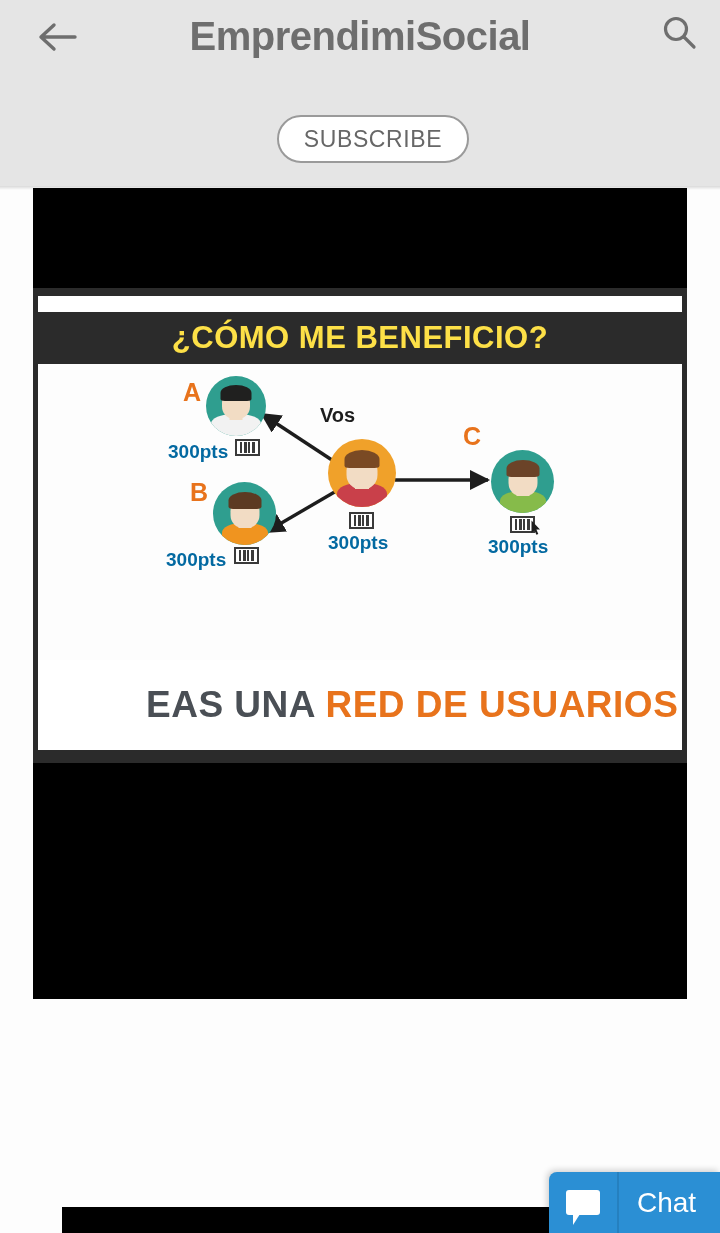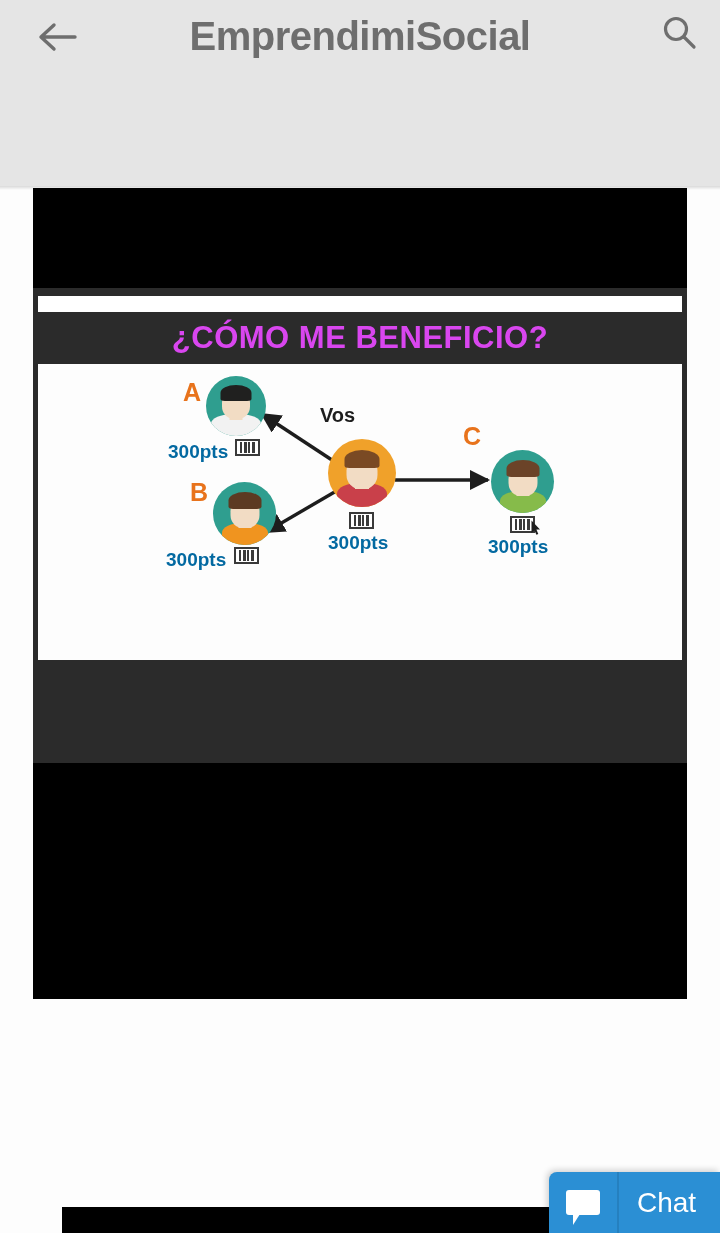--- a/index.html
+++ b/index.html
@@ -105,21 +105,21 @@
   }
 
   .slide-header {
     position: absolute;
     left: 0; top: 26px;
     width: 654px; height: 48px;
     background: #2b2b2b;
     display: flex; align-items: center; justify-content: center;
   }
   .slide-header-text {
-    color: #d946ef;
+    color: #fde047;
     font-size: 31px;
     font-weight: bold;
     letter-spacing: 0.5px;
     white-space: nowrap;
   }
 
   .slide-body {
     position: absolute;
     left: 5px; top: 76px;
     width: 644px; height: 296px;
@@ -294,20 +294,21 @@
 
     <div class="search-btn">
       <span>
         <svg width="38" height="38" viewBox="0 0 38 38">
           <circle cx="16" cy="15" r="10.5" fill="none" stroke="#6e6e6e" stroke-width="3.2"></circle>
           <path d="M24 23 L34 33" fill="none" stroke="#6e6e6e" stroke-width="3.2" stroke-linecap="round"></path>
         </svg>
       </span>
     </div>
 
+    <div class="subscribe-btn">SUBSCRIBE</div>
   </div>
   <div class="header-shadow"></div>
 
   <div class="video-player">
 
     <div class="slide">
 
       <div class="slide-topstrip"></div>
 
       <div class="slide-header">
@@ -391,20 +392,25 @@
         <div class="node-caption" style="left:450px; top:172px;">300pts</div>
 
         <span class="cursor-arrow">
           <svg width="10" height="16" viewBox="0 0 10 16">
             <path d="M0.5,0.5 L0.5,13 L3.4,10.2 L5.4,14.8 L7.3,14 L5.4,9.6 L9,9.4 z" fill="#1d1d1d"></path>
           </svg>
         </span>
 
       </div>
 
+      <div class="slide-footer">
+        <div class="footer-text">
+          <span class="footer-dark">EAS UNA </span><span class="footer-accent">RED DE USUARIOS</span>
+        </div>
+      </div>
 
     </div>
   </div>
 
   <div class="bottom-bar"></div>
 
   <div class="chat-widget">
     <div class="chat-icon-cell">
       <span class="chat-bubble"></span>
     </div>

